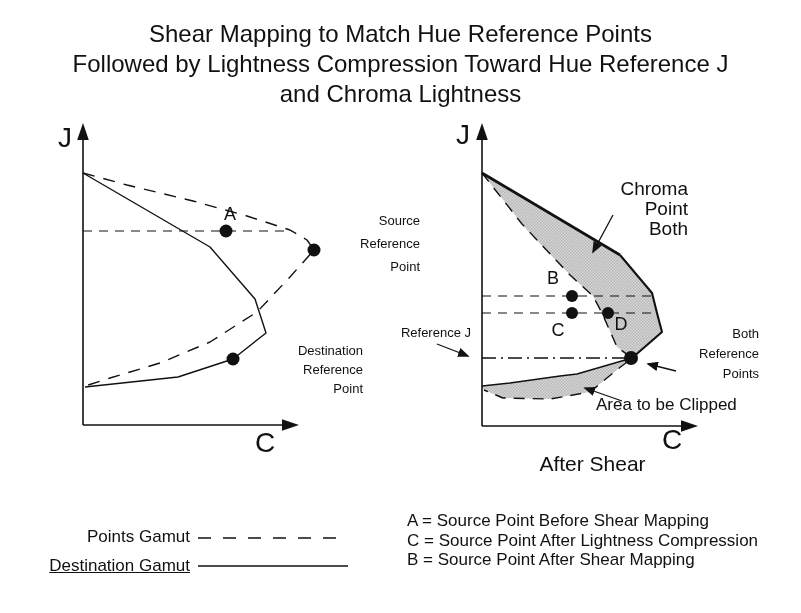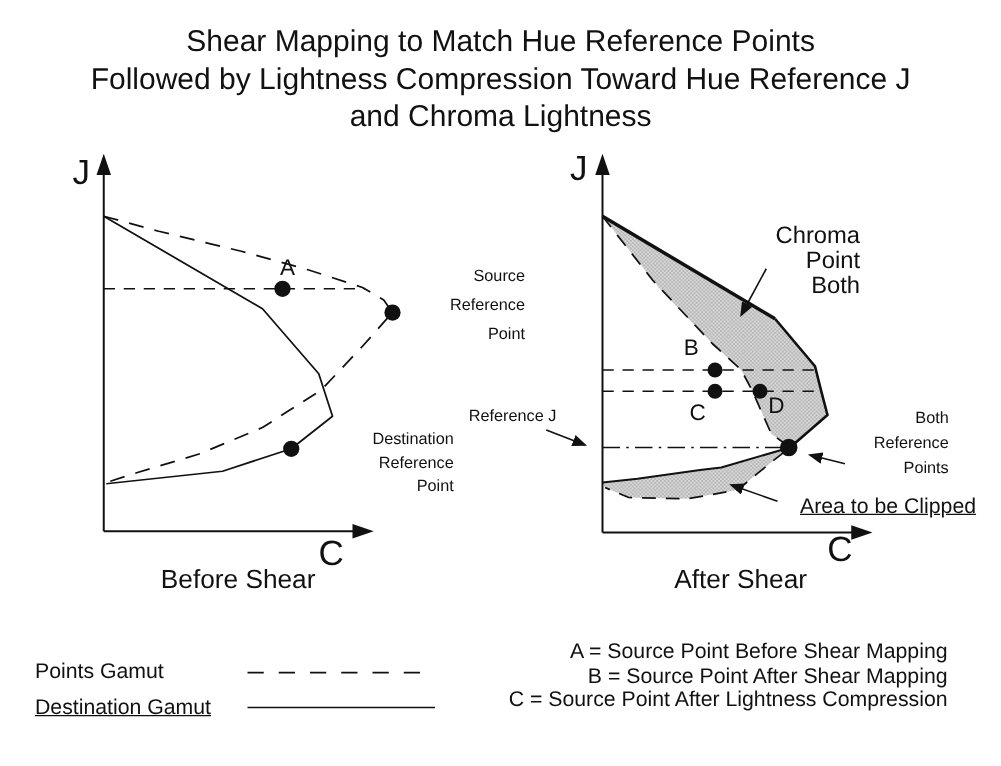--- a/index.html
+++ b/index.html
@@ -9,27 +9,27 @@
     overflow:hidden;
     border-radius:18px;
   }
   .fig svg{position:absolute;left:0;top:0;}
   .title{
     position:absolute;left:0;right:0;top:19px;text-align:center;
     font-size:24px;line-height:30px;color:#111111;
   }
   .lbl{position:absolute;color:#111111;white-space:nowrap;}
   .center{text-align:right;}
-  .right{}
+  .right{text-align:right;}
   .axis-letter{font-size:28px;line-height:30px;text-align:center;}
   .pt-letter{font-size:18px;line-height:20px;text-align:center;}
   .anno{font-size:13px;line-height:22px;}
   .caption{font-size:21px;line-height:22px;text-align:center;}
   .small{font-size:17px;line-height:19px;}
-  .keyblock{position:absolute;left:407px;top:511px;font-size:17px;line-height:19.5px;color:#111111;text-align:right;}
+  .keyblock{position:absolute;left:407px;top:511px;font-size:17px;line-height:19.5px;color:#111111;}
 </style>
 </head>
 <body>
 
 <div class="fig">
 
   <svg width="801" height="613" viewBox="0 0 801 613">
     <defs>
       <marker id="arr" viewBox="0 0 10 8" refX="8.5" refY="4" markerWidth="9" markerHeight="7.2" orient="auto-start-reverse">
         <path d="M0,0 L10,4 L0,8 Z" fill="#111111"></path>
@@ -104,21 +104,20 @@
     <div>Reference</div>
     <div>Point</div>
   </div>
 
   <div class="lbl anno center" style="left:259px;top:341px;width:104px;line-height:19px;">
     <div>Destination</div>
     <div>Reference</div>
     <div>Point</div>
   </div>
 
-  <div class="lbl caption" style="left:118px;top:453px;width:145px;">Before Shear</div>
 
   <div class="lbl axis-letter" style="left:448px;top:120px;width:30px;">J</div>
   <div class="lbl axis-letter" style="left:655px;top:425px;width:34px;">C</div>
 
   <div class="lbl pt-letter" style="left:539px;top:268px;width:28px;">B</div>
   <div class="lbl pt-letter" style="left:544px;top:320px;width:28px;">C</div>
   <div class="lbl pt-letter" style="left:607px;top:314px;width:28px;">D</div>
 
   <div class="lbl anno center" style="left:584px;top:179px;width:104px;line-height:20px;font-size:19px;">
     <div>Chroma</div>
@@ -127,26 +126,26 @@
   </div>
 
   <div class="lbl anno right" style="left:375px;top:322px;width:96px;">Reference J</div>
 
   <div class="lbl anno center" style="left:655px;top:324px;width:104px;line-height:20px;">
     <div>Both</div>
     <div>Reference</div>
     <div>Points</div>
   </div>
 
-  <div class="lbl small" style="left:640px;top:395px;text-decoration:underline;">Area to be Clipped</div>
+  <div class="lbl small" style="left:596px;top:395px;">Area to be Clipped</div>
 
   <div class="lbl caption" style="left:520px;top:453px;width:145px;">After Shear</div>
 
   <div class="lbl small right" style="left:28px;top:527px;width:162px;">Points Gamut</div>
   <div class="lbl small right" style="left:28px;top:556px;width:162px;text-decoration:underline;">Destination Gamut</div>
 
   <div class="keyblock">
     <div>A = Source Point Before Shear Mapping</div>
+    <div>C = Source Point After Lightness Compression</div>
     <div>B = Source Point After Shear Mapping</div>
-    <div>C = Source Point After Lightness Compression</div>
   </div>
 
 </div>
 
 </body></html>

